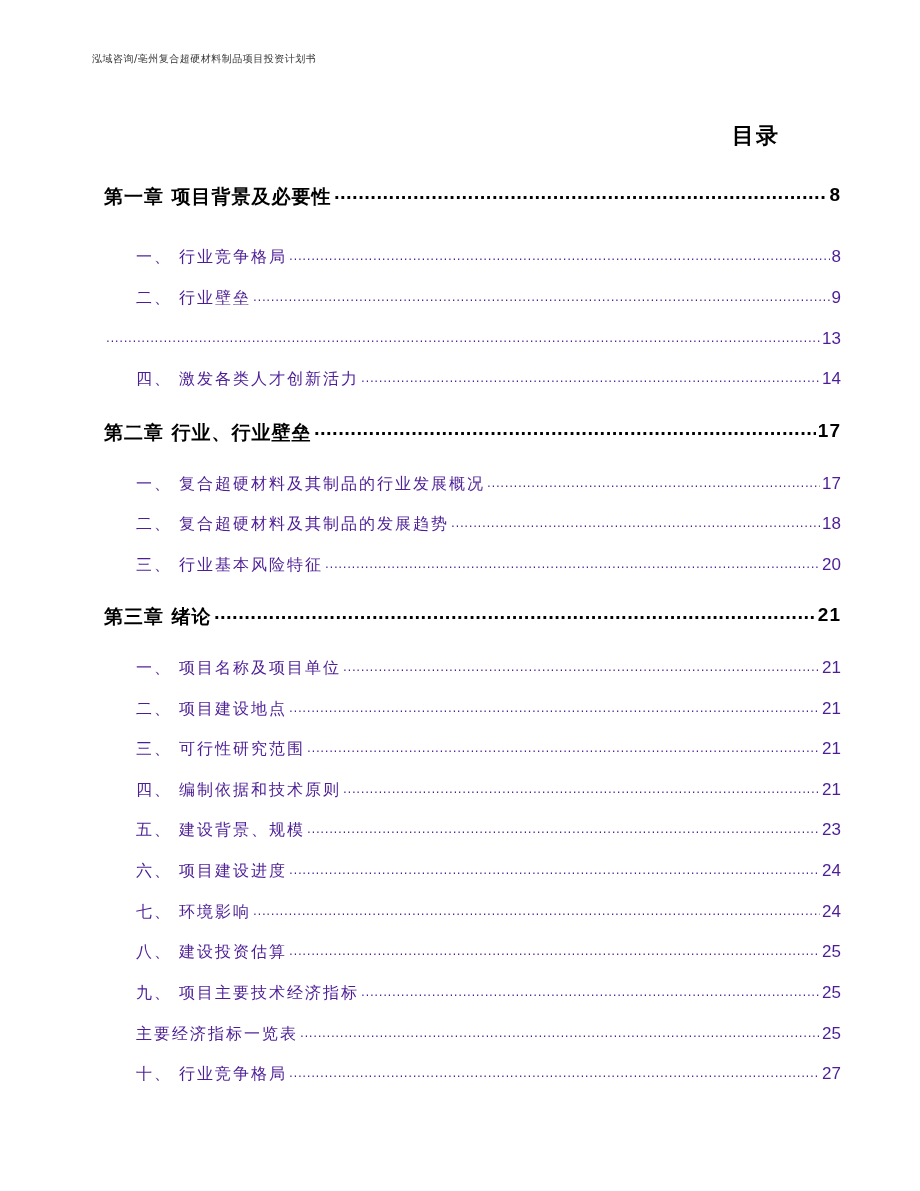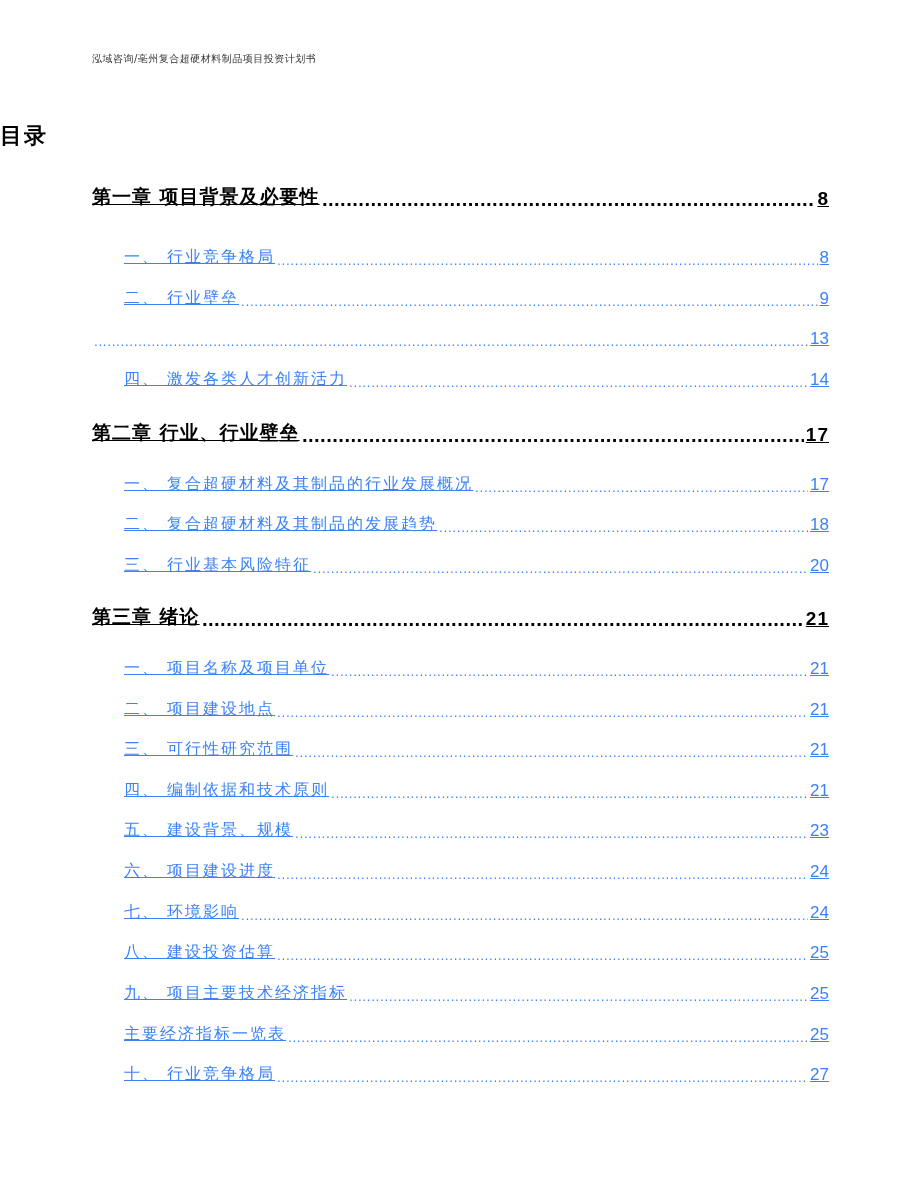--- a/index.html
+++ b/index.html
@@ -21,39 +21,38 @@
       top: 52px;
       font-size: 10px;
       color: #333;
       letter-spacing: 0.5px;
     }
     .toc-title {
       position: absolute;
       left: 0;
       width: 780px;
       top: 121px;
-      text-align: left;
+      text-align: right;
       font-size: 22px;
       font-weight: bold;
       letter-spacing: 2px;
     }
     .toc {
       position: absolute;
       left: 92px;
       width: 737px;
       top: 0;
     }
     .entry {
       position: absolute;
-      left: 0;
+      left: 12px;
       width: 737px;
       display: flex;
-      align-items: flex-end;
+      align-items: flex-start;
       white-space: nowrap;
-      text-decoration: underline;
     }
     .entry .label {
       flex: 0 0 auto;
     }
     .entry .leader {
       flex: 1 1 auto;
       overflow: hidden;
       margin: 0 2px;
       position: relative;
       height: 1em;
@@ -75,21 +74,21 @@
       font-size: 19px;
       font-weight: bold;
       letter-spacing: 1px;
     }
     .chapter .leader::before {
       font-weight: bold;
       font-size: 16px;
     }
     .section {
       font-size: 16px;
-      color: #3b82f6;
+      color: #4c1d95;
       letter-spacing: 2px;
     }
     .section .label {
       padding-left: 32px;
     }
     .section.flat .label {
       padding-left: 32px;
     }
     .section .leader::before {
       font-size: 12px;

